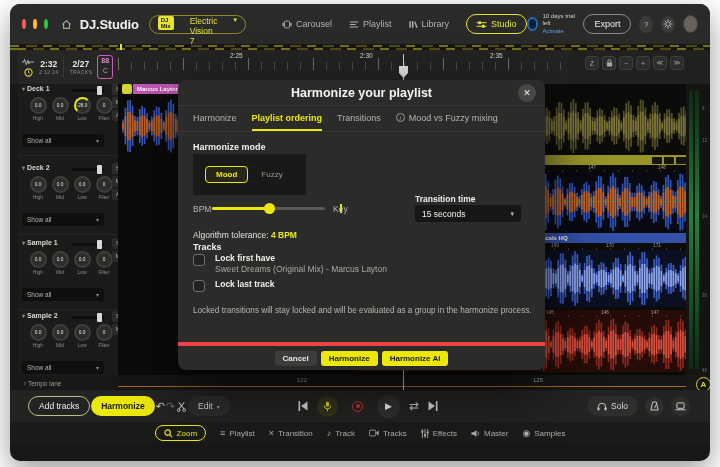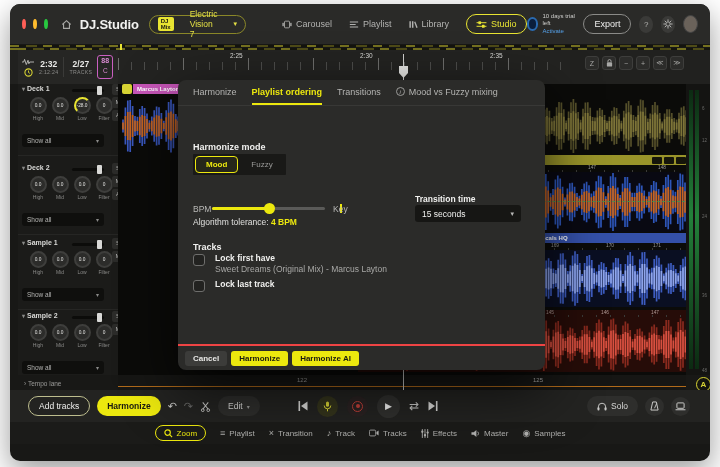--- a/index.html
+++ b/index.html
@@ -5,21 +5,21 @@
   html,body{margin:0;padding:0;background:#fff;width:720px;height:467px;overflow:hidden;
     font-family:"Liberation Sans",sans-serif;-webkit-font-smoothing:antialiased;}
   *{box-sizing:border-box}
   #window{position:absolute;left:10px;top:4px;width:700px;height:457px;background:#181816;
     border-radius:10px;overflow:hidden;box-shadow:0 10px 30px rgba(0,0,0,.4);}
   
   #topbar{position:absolute;left:0;top:0;width:700px;height:40px;background:#2a2a28;display:flex;align-items:center;padding:0 12px;}
   .tl{width:10px;height:10px;border-radius:50%;margin-right:7px}
   .homeic{color:#a8a8a6;margin:0 8px 0 6px}
   .logo{color:#f2f2f0;font-weight:bold;font-size:13px;letter-spacing:-.2px;margin-right:10px}
-  .mixpill{display:flex;align-items:center;gap:16px;border:1px solid #8a8728;border-radius:10px;height:19px;padding:0 8px;color:#e4e045;font-size:8.5px}
+  .mixpill{display:flex;align-items:flex-start;gap:16px;border:1px solid #8a8728;border-radius:10px;height:19px;padding:0 8px;color:#e4e045;font-size:8.5px}
   .mixbadge{background:#e8e432;color:#1a1a10;font-size:6px;font-weight:bold;border-radius:2px;padding:1px 3px}
   .topnav{display:flex;align-items:center;gap:17px;margin-left:36px;color:#b2b2b0;font-size:9px}
   .navitem{display:flex;align-items:center;gap:4px;cursor:default}
   .navitem.active{border:1px solid #e8e432;color:#e8e432;border-radius:10px;height:20px;padding:0 9px}
   .right-cluster{margin-left:auto;display:flex;align-items:center;gap:8px}
   .trial{display:flex;align-items:center;gap:4px}
   .trial-logo{width:14px;height:14px;border-radius:50%;background:#0b1e3c;border:2px solid #2a6ab0}
   .trial-txt{font-size:6px;line-height:1.25;color:#cfcfcd}
   .trial-link{color:#55a0e8}
   .exportbtn{border:1px solid #8a8a88;border-radius:10px;height:20px;padding:0 10px;color:#eee;font-size:9px;display:flex;align-items:center}
@@ -84,46 +84,46 @@
   .m-header{height:26px;position:relative;border-bottom:1px solid #383836}
   .m-title{text-align:center;line-height:26px;font-size:12.5px;font-weight:bold;color:#f4f4f2}
   .m-close{position:absolute;right:9px;top:4px;width:18px;height:18px;border-radius:50%;background:#48484 6;background:#484846;color:#f0f0ee;font-size:9px;text-align:center;line-height:18px}
   .m-tabs{height:26px;border-bottom:1px solid #383836;display:flex;gap:15px;padding:0 15px;align-items:stretch;font-size:9px;color:#b4b4b2}
   .m-tab{display:flex;align-items:center;gap:4px;border-bottom:2px solid transparent}
   .m-tab.active{color:#ece80e;border-bottom-color:#ece80e;font-weight:bold}
   .info-i{width:9px;height:9px;border:1px solid #9a9a98;border-radius:50%;font-size:6px;text-align:center;line-height:8px;font-style:italic}
   .m-body{position:absolute;top:52px;left:0;right:0;bottom:25px}
   .mb{position:absolute;font-size:8.5px}
   .m-mode-label{top:10px;left:15px;font-weight:bold;font-size:9px;color:#f0f0ee}
-  .m-toggle{top:22px;left:15px;display:flex;gap:2px;background:#191917;border-radius:1px;padding:2px}
+  .m-toggle{top:22px;left:15px;display:flex;gap:2px;background:#191917;border-radius:1px;padding:12px}
   .m-opt{font-size:8px;padding:3px 10px;border-radius:4px;border:1px solid transparent;color:#9a9a98}
   .m-opt.sel{color:#ece80e;border-color:#ece80e;background:#26261a;font-weight:bold}
   .m-desc{top:52px;left:15px;right:12px;font-size:8.2px;color:#d6d6d4}
   .m-bpm{top:72px;left:15px;color:#b8b8b6}
   .m-key{top:72px;left:155px;color:#b8b8b6}
   .m-track{top:75px;left:34px;width:113px;height:3px;background:#5a5a58;border-radius:2px}
   .m-fill{position:absolute;left:0;top:0;height:3px;width:51%;background:#ece80e;border-radius:2px}
   .m-thumb{position:absolute;left:52px;top:-4.5px;width:11px;height:11px;border-radius:50%;background:#ece80e}
   .m-endtick{position:absolute;right:-17px;top:-3px;width:2px;height:9px;background:#ece80e}
   .m-calc-label{top:62px;left:237px;font-weight:bold;font-size:8.5px;color:#f0f0ee}
   .m-calc{top:73px;left:237px;width:106px;height:17px;background:#161614;border-radius:3px;display:flex;align-items:center;padding:0 7px;font-size:8.5px;color:#f0f0ee}
   .m-calc .dd{margin-left:auto;color:#b8b8b6;font-size:7px}
-  .m-tol{top:85px;left:15px;color:#e0e0de}
+  .m-tol{top:98px;left:15px;color:#e0e0de}
   .m-tol b{color:#ece80e;font-weight:bold}
   .m-tracks-h{top:110px;left:15px;font-weight:bold;font-size:9px;color:#f0f0ee}
   .m-check{position:absolute;left:15px;width:12px;height:12px;border:1.5px solid #6e6e6c;border-radius:3px;background:#222220}
   .m-lock-label{position:absolute;left:37px;font-weight:bold;font-size:8.5px;color:#f0f0ee}
   .m-lock-track{position:absolute;left:37px;font-size:8.5px;color:#a8a8a6}
   .m-note{top:174px;left:15px;right:12px;font-size:8.2px;color:#b6b6b4}
-  .m-footer{position:absolute;left:0;right:0;bottom:0;height:25px;border-top:2px solid #ef4444;display:flex;justify-content:flex-start;align-items:center;gap:4px;padding:12px 7px}
+  .m-footer{position:absolute;left:0;right:0;bottom:0;height:25px;border-top:4px solid #ef4444;display:flex;justify-content:center;align-items:center;gap:4px;padding:12px 7px}
   .m-btn{height:15px;border-radius:3px;font-size:8px;font-weight:bold;display:flex;align-items:center;padding:0 8px}
   .m-btn.gray{background:#3c3c3a;color:#e8e8e6}
   .m-btn.yel{background:#ece80e;color:#1a1a10}
   
-  #botbar{position:absolute;left:0;top:386px;width:700px;height:32px;background:#232321;display:flex;align-items:center;padding:0 18px;gap:7px}
+  #botbar{position:absolute;left:0;top:386px;width:700px;height:32px;background:#232321;display:flex;align-items:center;padding:0 18px;gap:1px}
   .pill{height:20px;border-radius:10px;display:flex;align-items:center;padding:0 10px;font-size:8.5px}
   .addtracks{border:1px solid #bdbd8e;color:#f0f0ee}
   .harm{background:#ece80e;color:#1a1a10;font-weight:bold}
   .ghost{background:#2e2e2c;color:#d8d8d6;gap:4px}
   .tico{color:#c8c8c6;font-size:11px}
   .tcirc{width:21px;height:21px;border-radius:50%;display:flex;align-items:center;justify-content:center}
   #bottabs{position:absolute;left:0;top:418px;width:700px;height:22px;background:#1b1b19;display:flex;align-items:center;justify-content:center;gap:14px;font-size:8px;color:#b0b0ae}
   .btab{display:flex;align-items:center;gap:4px}
   .btab.active{border:1px solid #ece80e;color:#ece80e;border-radius:9px;height:16px;padding:0 8px}
   svg{display:block}
@@ -475,20 +475,24 @@
   <div id="tempolane">
     <div class="tline"></div>
     <span class="tval" style="left:179px">122</span>
     <span class="tval" style="left:415px">125</span>
   </div>
 
   <div id="playhead"></div>
   <div id="playcap"></div>
 
   <div id="modal">
+    <div class="m-header">
+      <div class="m-title">Harmonize your playlist</div>
+      <div class="m-close">✕</div>
+    </div>
     <div class="m-tabs">
       <div class="m-tab">
           <span>Harmonize</span>
         </div>
       <div class="m-tab active">
           <span>Playlist ordering</span>
         </div>
       <div class="m-tab">
           <span>Transitions</span>
         </div>
@@ -521,20 +525,21 @@
       </div>
       <div class="mb m-tracks-h">Tracks</div>
 
       <div class="m-check" style="top:122px"></div>
       <div class="m-lock-label" style="top:121px">Lock first have</div>
       <div class="m-lock-track" style="top:132px">Sweet Dreams (Original Mix) - Marcus Layton</div>
 
       <div class="m-check" style="top:148px"></div>
       <div class="m-lock-label" style="top:147px">Lock last track</div>
 
+      <div class="mb m-note">Locked transitions will stay locked and will be evaluated as a group in the harmonize process.</div>
     </div>
     <div class="m-footer">
       <div class="m-btn gray">Cancel</div>
       <div class="m-btn yel">Harmonize</div>
       <div class="m-btn yel">Harmonize AI</div>
     </div>
   </div>
 
   <div id="botbar">
     <div class="pill addtracks">Add tracks</div>

